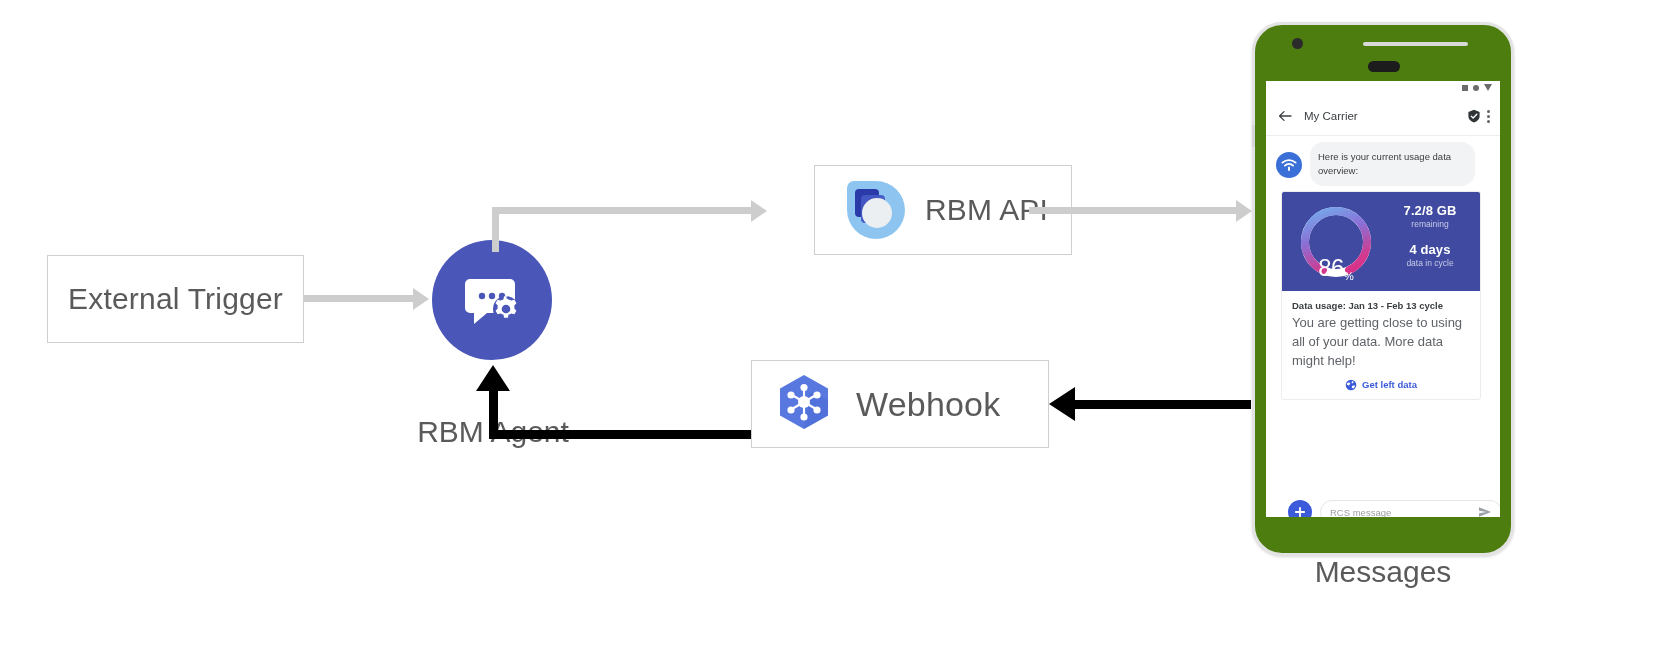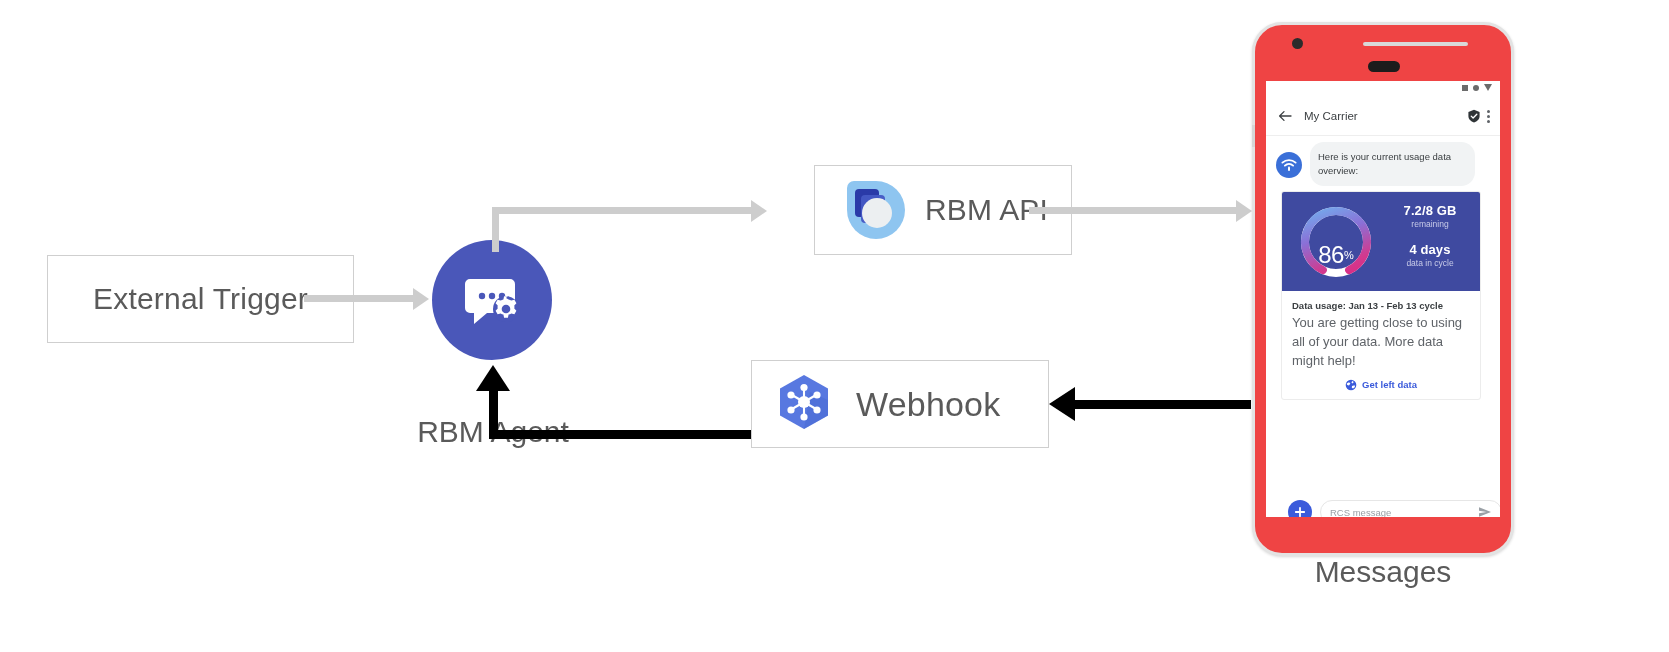--- a/index.html
+++ b/index.html
@@ -32,21 +32,21 @@
     color: #5a5a5a;
     font-weight: 300;
     letter-spacing: .2px;
     white-space: nowrap;
   }
 
   
   #external-trigger {
     left: 47px;
     top: 255px;
-    width: 307px;
+    width: 257px;
     height: 88px;
     justify-content: center;
   }
   #external-trigger .node-label { font-size: 30px; }
 
   
   #rbm-api-box {
     left: 814px;
     top: 165px;
     width: 258px;
@@ -118,21 +118,21 @@
     border-bottom: 26px solid #000000;
   }
 
   
   #phone {
     position: absolute;
     left: 1252px;
     top: 22px;
     width: 262px;
     height: 534px;
-    background: #ef4444;
+    background: #4d7c0f;
     border: 3px solid #e3e3e3;
     border-radius: 30px;
     box-shadow: 0 1px 3px rgba(0,0,0,.16);
     box-sizing: border-box;
   }
   #phone-camera {
     position: absolute; left: 37px; top: 13px;
     width: 11px; height: 11px; border-radius: 50%;
     background: #2b2b2b;
   }
@@ -224,21 +224,21 @@
   #card-hero {
     position: relative;
     height: 99px;
     background: #3f4aa0;
     display: flex;
     align-items: center;
   }
   #donut-wrap { position: absolute; left: 14px; top: 10px; width: 80px; height: 80px; }
   #donut-center {
     position: absolute; left: 0; top: 0; width: 80px; height: 80px;
-    display: flex; align-items: center; justify-content: center;
+    display: flex; align-items: flex-end; justify-content: center;
     padding-top: 26px; box-sizing: border-box;
   }
   #donut-pct-value { font-size: 24px; color: #ffffff; font-weight: 400; letter-spacing: -.5px; }
   #donut-pct-unit { font-size: 11px; color: #ffffff; }
   #hero-stats {
     position: absolute; left: 104px; top: 11px; width: 88px;
     text-align: center; color: #ffffff;
   }
   .hero-main { font-size: 13px; font-weight: 700; letter-spacing: .1px; }
   .hero-sub { font-size: 8.5px; color: #c8cbe8; margin-top: 1px; }

